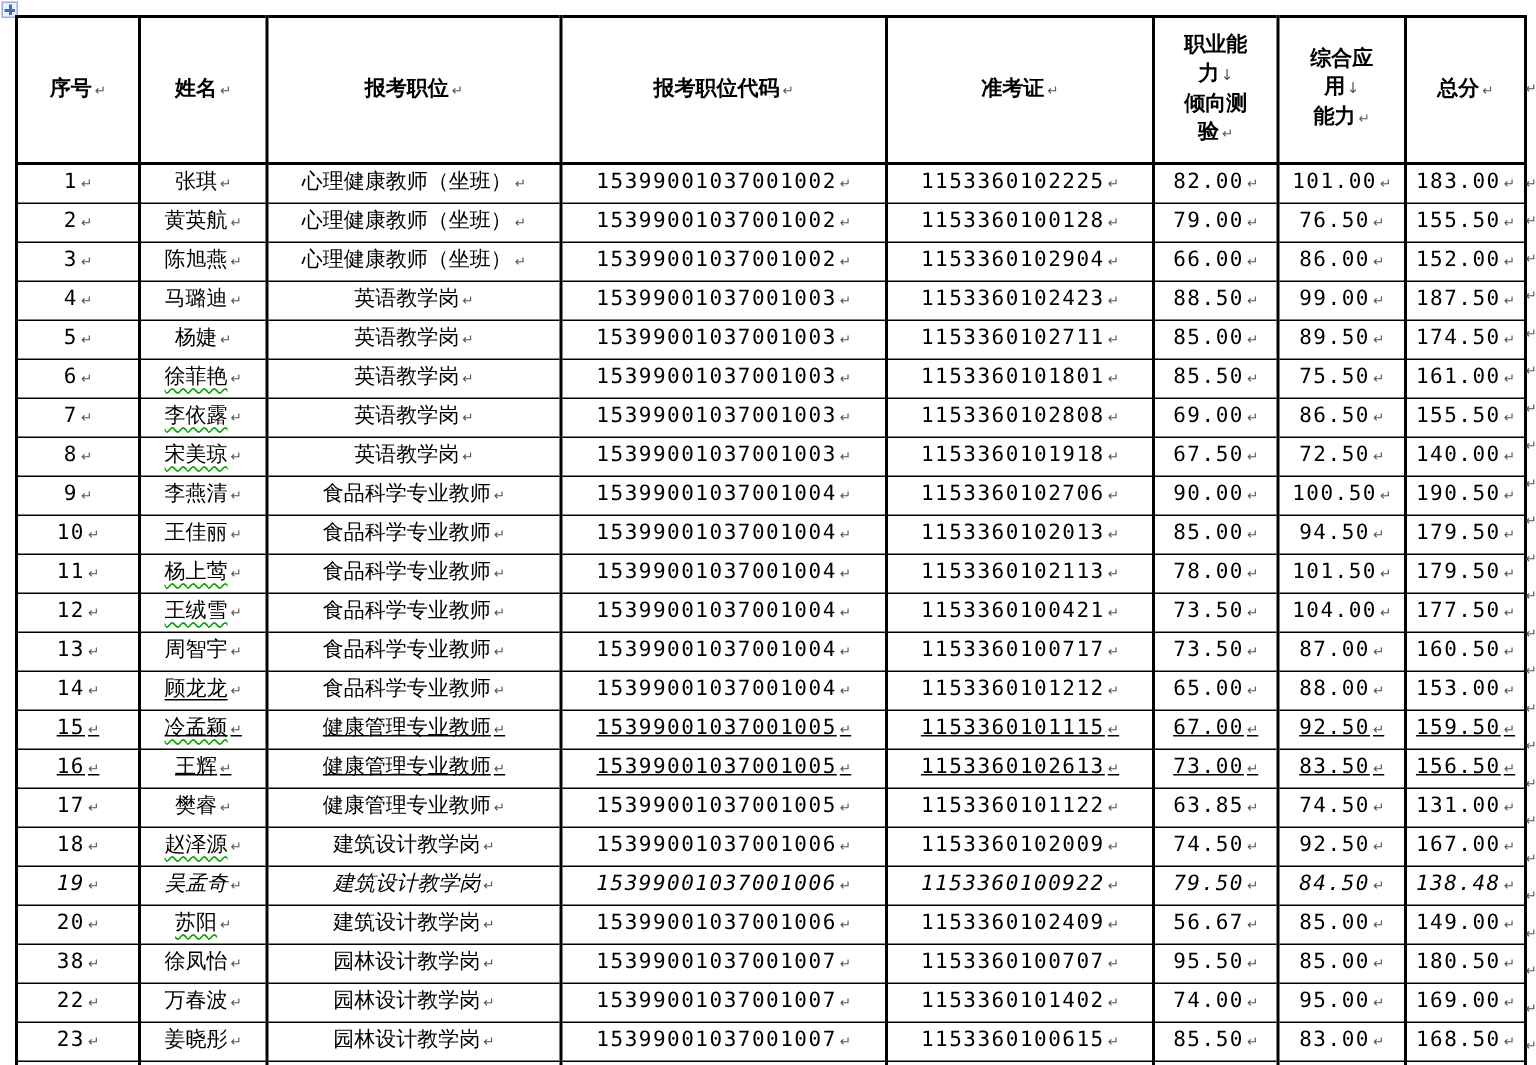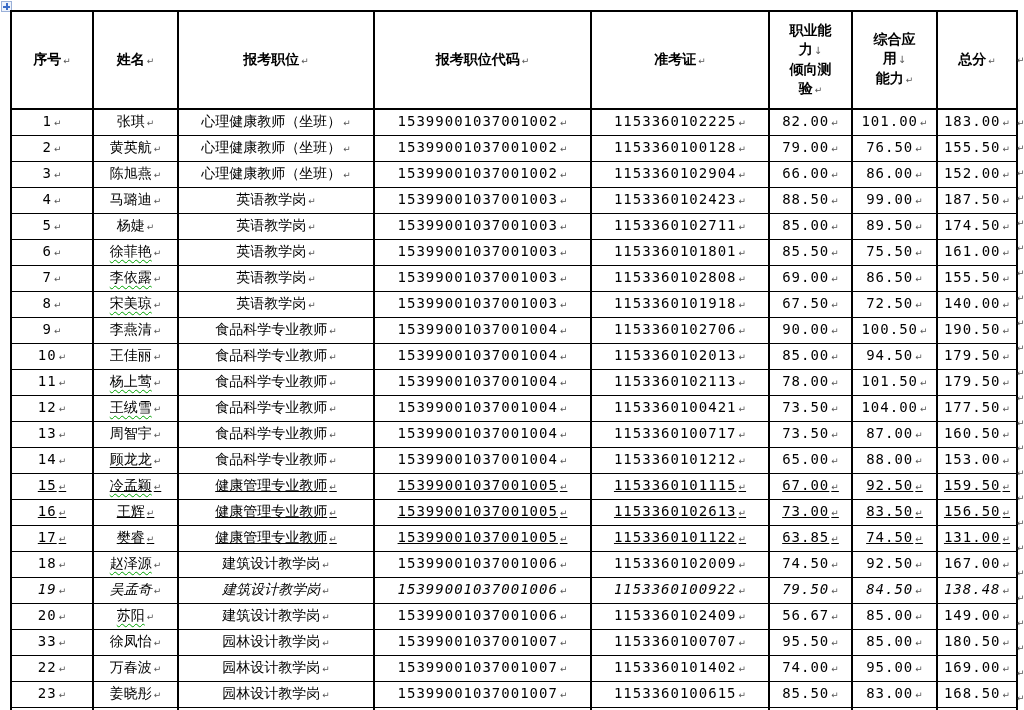--- a/index.html
+++ b/index.html
@@ -270,21 +270,21 @@
       <tr style="height: 25px; text-decoration: underline;">
         <td class="num"><span>16</span><span class="mark">↵</span></td>
         <td><span>王辉</span><span class="mark">↵</span></td>
         <td><span>健康管理专业教师</span><span class="mark">↵</span></td>
         <td class="num"><span>15399001037001005</span><span class="mark">↵</span></td>
         <td class="num"><span>1153360102613</span><span class="mark">↵</span></td>
         <td class="num"><span>73.00</span><span class="mark">↵</span></td>
         <td class="num"><span>83.50</span><span class="mark">↵</span></td>
         <td class="num"><span>156.50</span><span class="mark">↵</span></td>
       </tr>
-      <tr style="height: 25px; text-decoration: underline;">
+      <tr style="height: 25px;">
         <td class="num"><span>17</span><span class="mark">↵</span></td>
         <td><span>樊睿</span><span class="mark">↵</span></td>
         <td><span>健康管理专业教师</span><span class="mark">↵</span></td>
         <td class="num"><span>15399001037001005</span><span class="mark">↵</span></td>
         <td class="num"><span>1153360101122</span><span class="mark">↵</span></td>
         <td class="num"><span>63.85</span><span class="mark">↵</span></td>
         <td class="num"><span>74.50</span><span class="mark">↵</span></td>
         <td class="num"><span>131.00</span><span class="mark">↵</span></td>
       </tr>
       <tr style="height: 25px;">
@@ -311,21 +311,21 @@
         <td class="num"><span>20</span><span class="mark">↵</span></td>
         <td><span class="wave-green">苏阳</span><span class="mark">↵</span></td>
         <td><span>建筑设计教学岗</span><span class="mark">↵</span></td>
         <td class="num"><span>15399001037001006</span><span class="mark">↵</span></td>
         <td class="num"><span>1153360102409</span><span class="mark">↵</span></td>
         <td class="num"><span>56.67</span><span class="mark">↵</span></td>
         <td class="num"><span>85.00</span><span class="mark">↵</span></td>
         <td class="num"><span>149.00</span><span class="mark">↵</span></td>
       </tr>
       <tr style="height: 25px;">
-        <td class="num"><span>33</span><span class="mark">↵</span></td>
+        <td class="num"><span>38</span><span class="mark">↵</span></td>
         <td><span>徐凤怡</span><span class="mark">↵</span></td>
         <td><span>园林设计教学岗</span><span class="mark">↵</span></td>
         <td class="num"><span>15399001037001007</span><span class="mark">↵</span></td>
         <td class="num"><span>1153360100707</span><span class="mark">↵</span></td>
         <td class="num"><span>95.50</span><span class="mark">↵</span></td>
         <td class="num"><span>85.00</span><span class="mark">↵</span></td>
         <td class="num"><span>180.50</span><span class="mark">↵</span></td>
       </tr>
       <tr style="height: 25px;">
         <td class="num"><span>22</span><span class="mark">↵</span></td>

